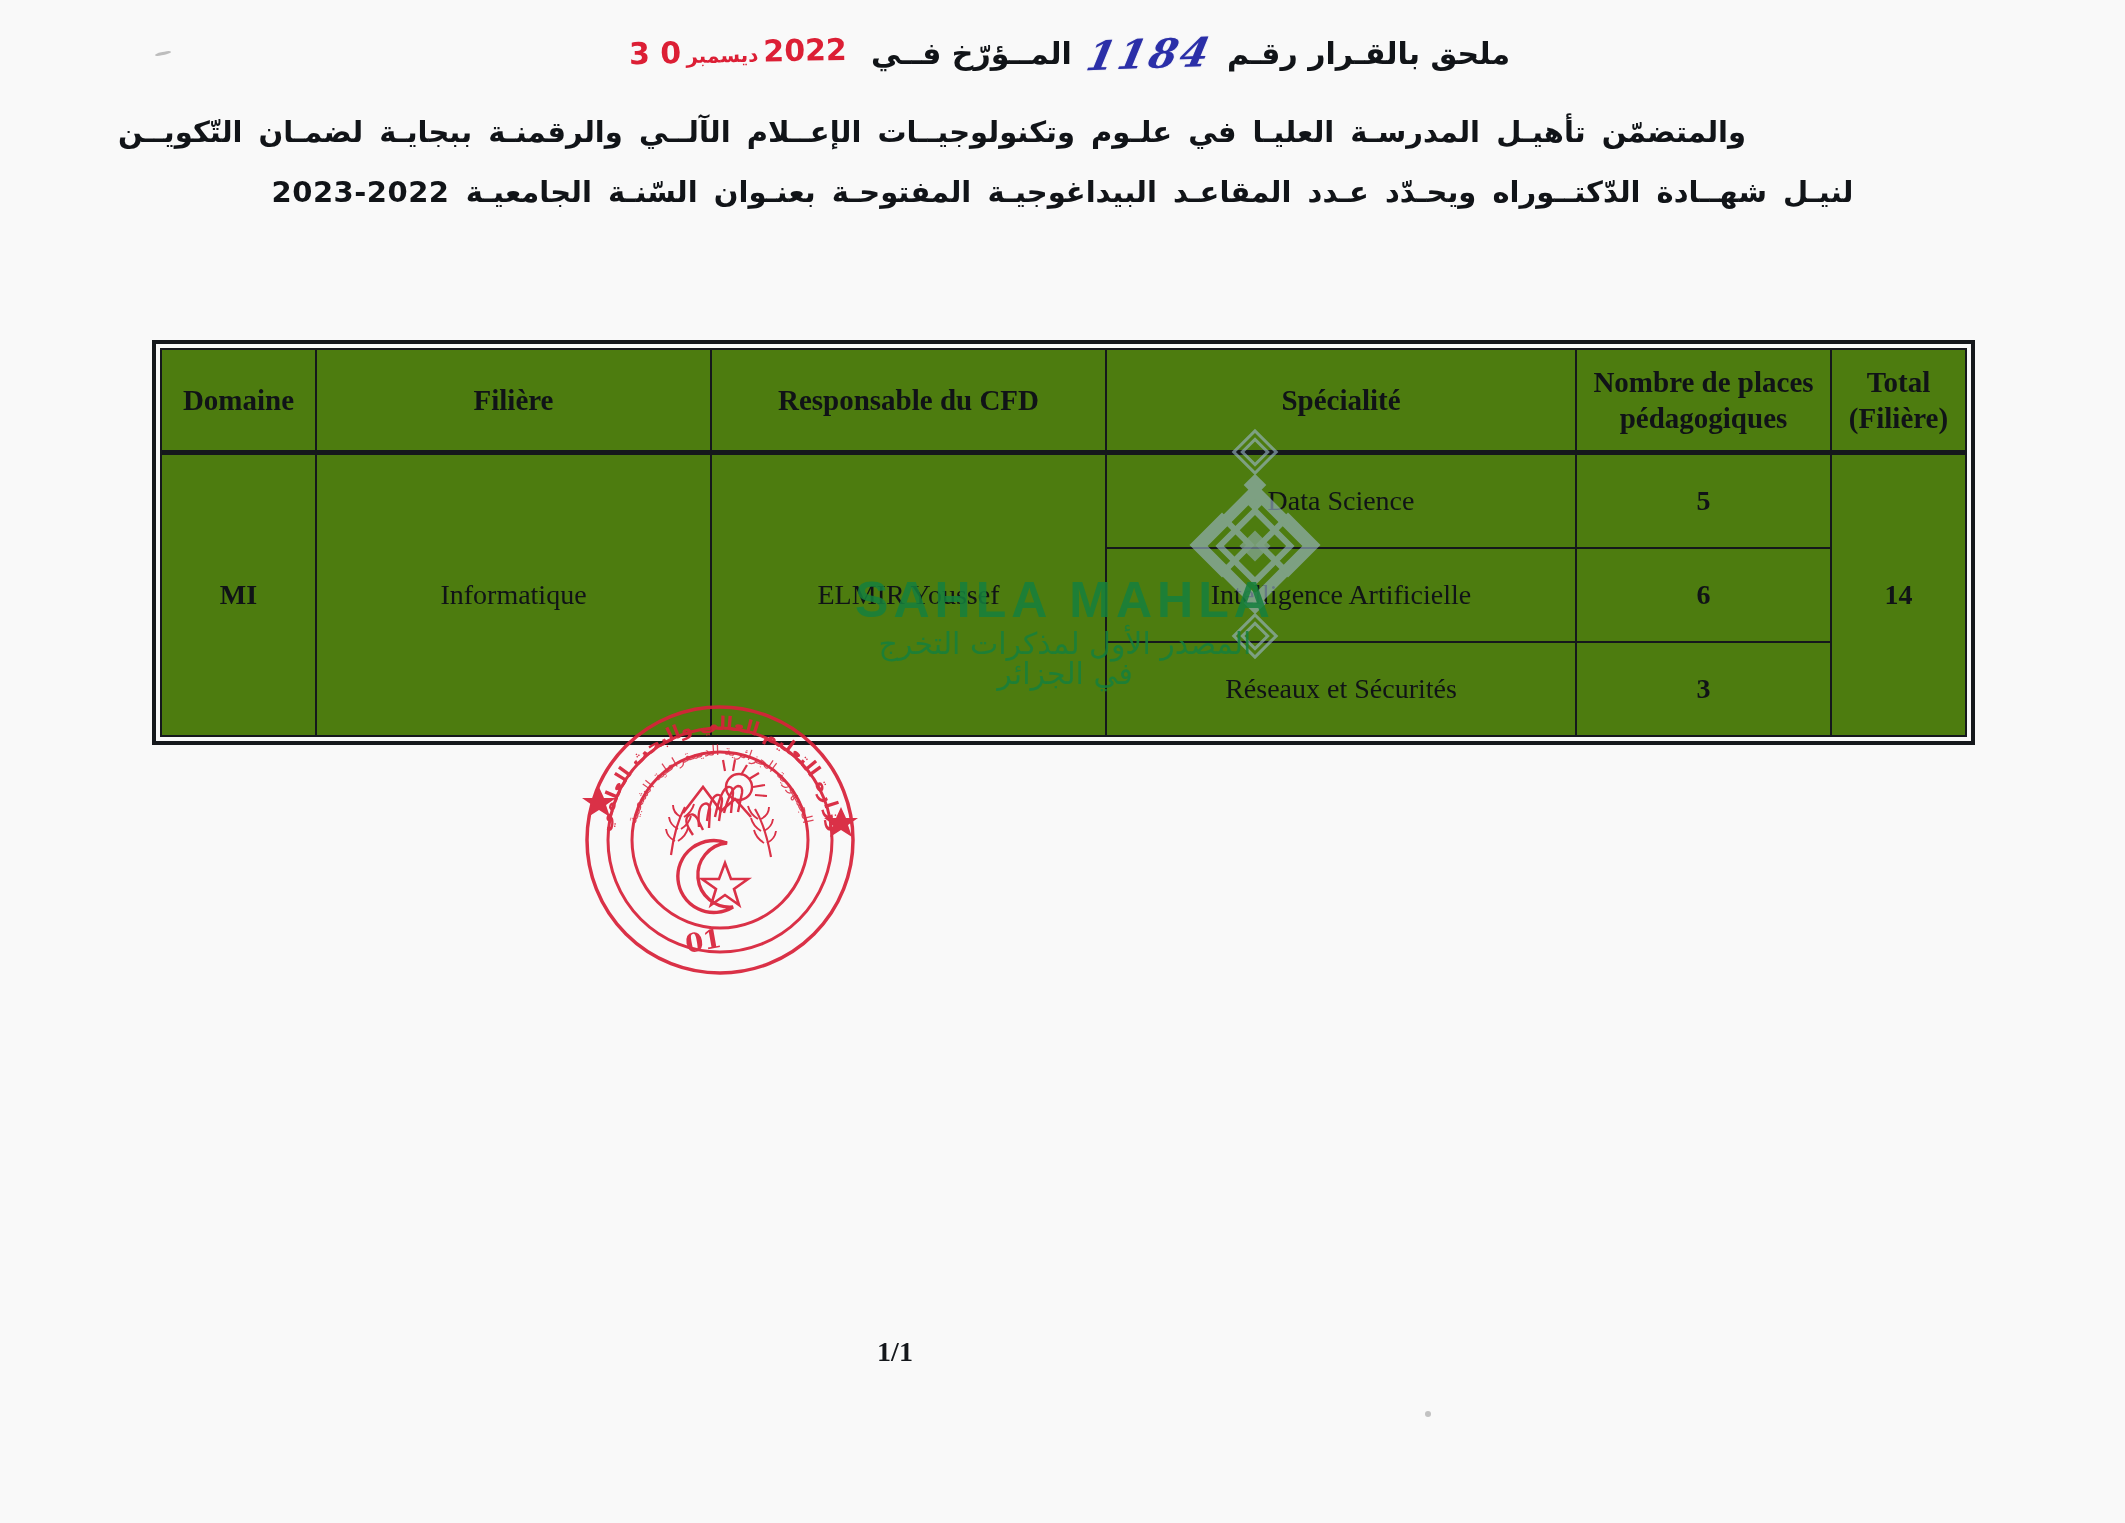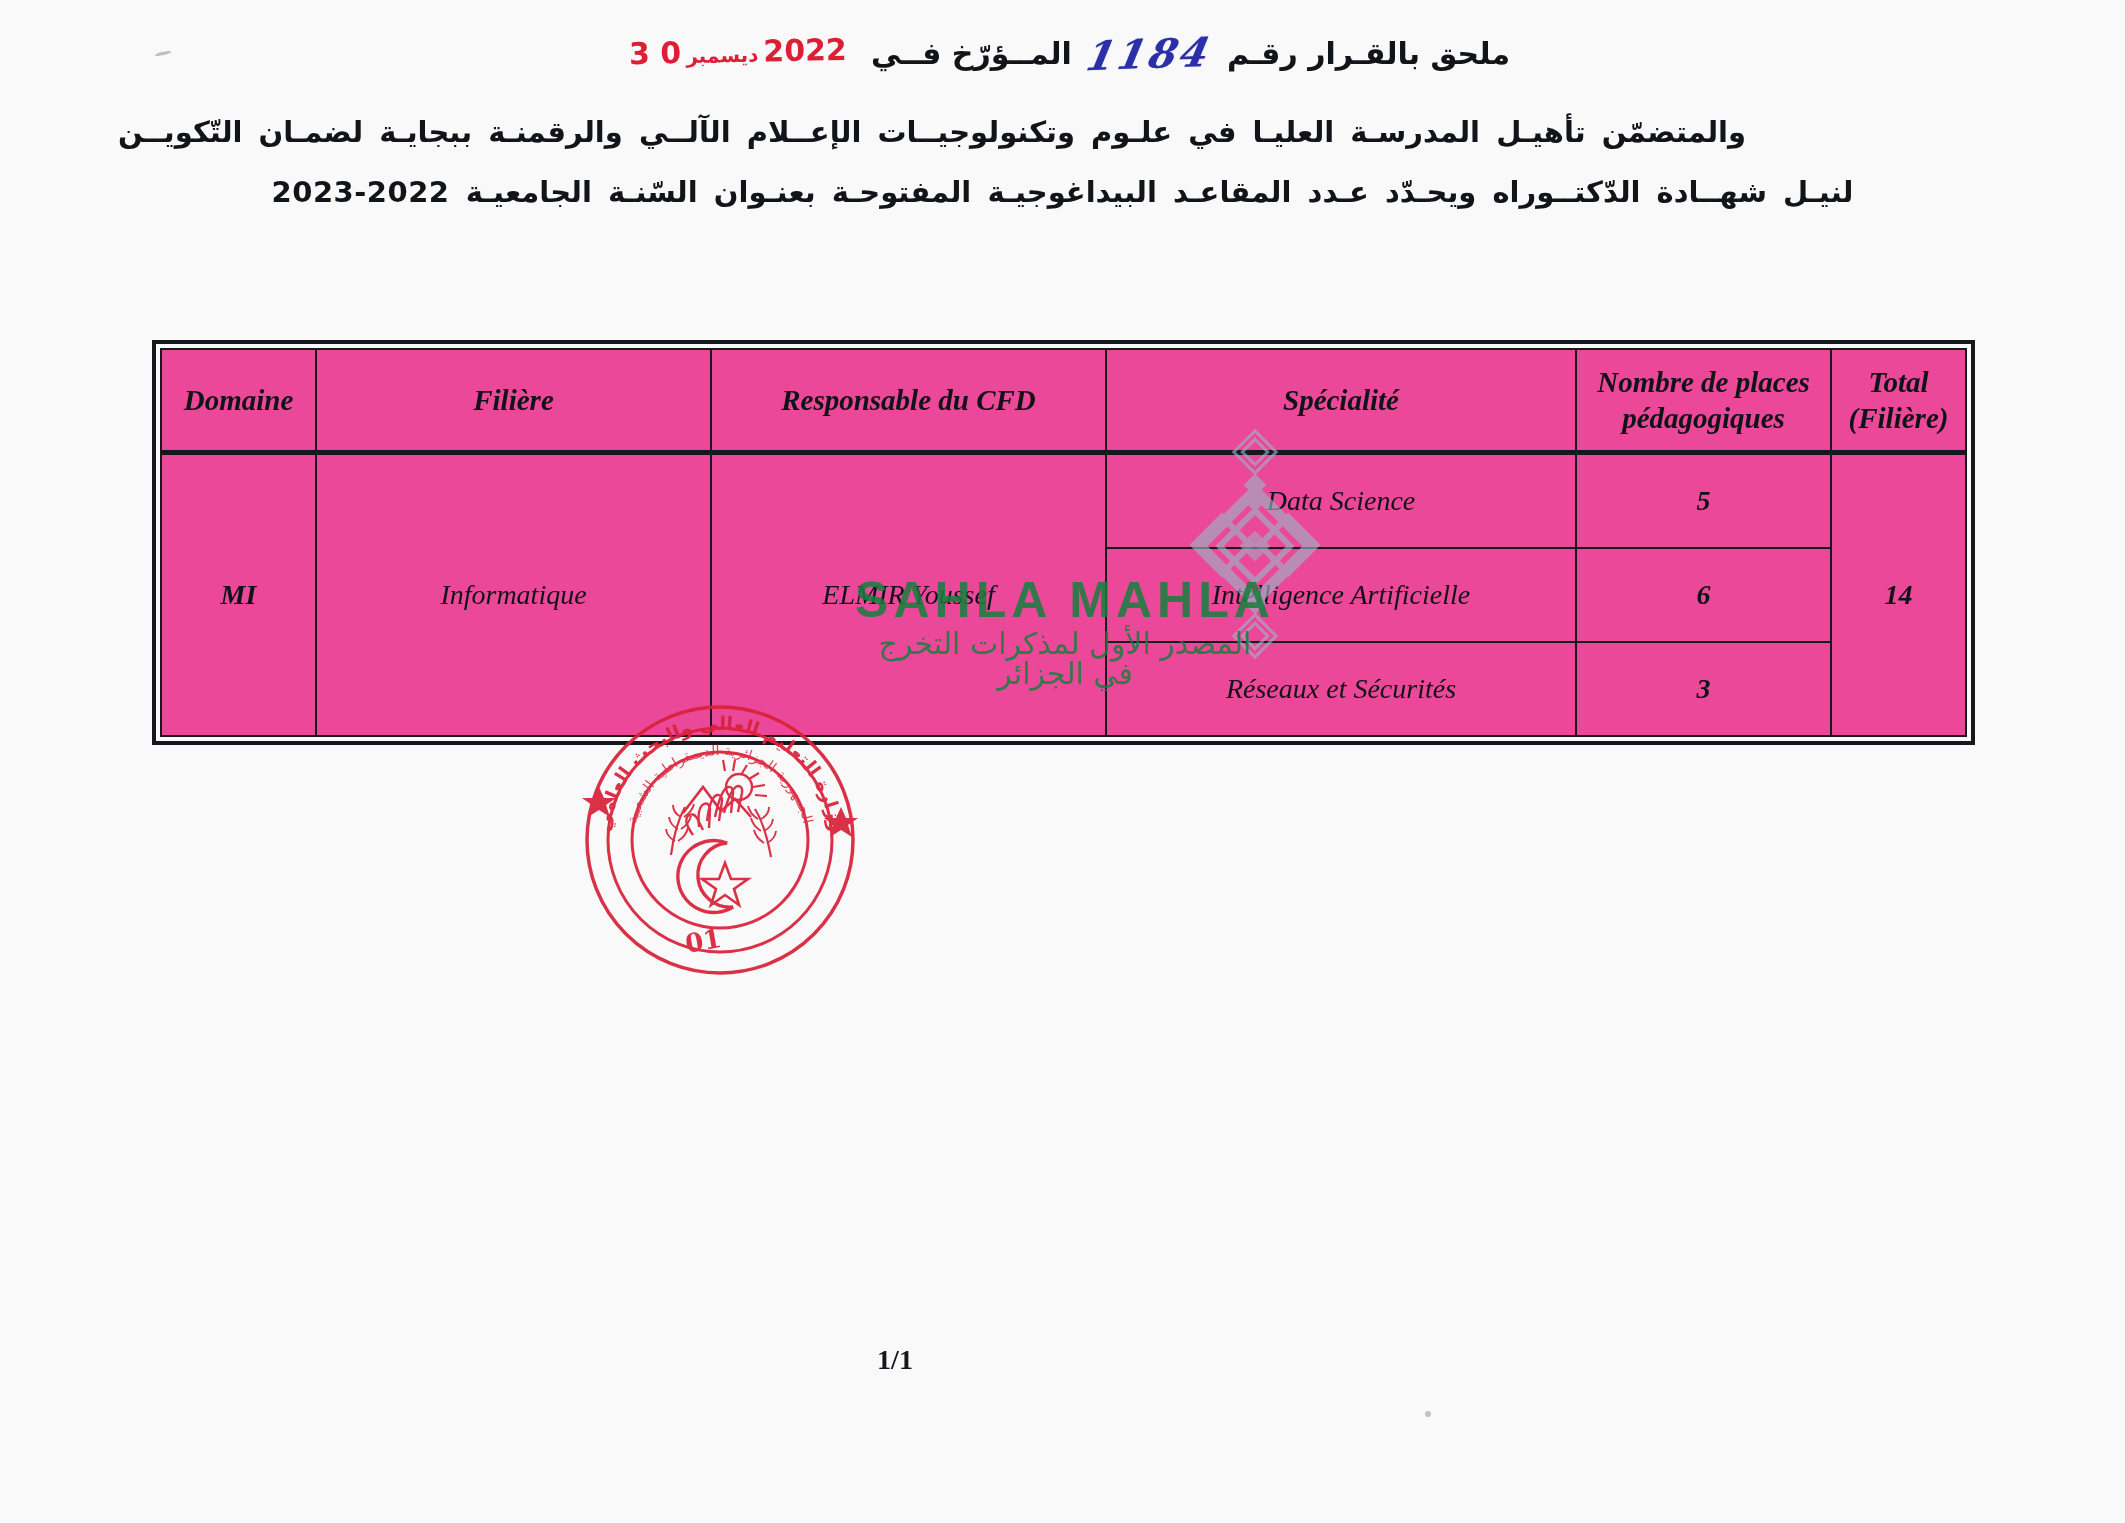--- a/index.html
+++ b/index.html
@@ -110,24 +110,23 @@
   .table-wrap {
     position: absolute;
     left: 160px;
     top: 348px;
     width: 1805px;
   }
   table.main {
     width: 100%;
     border-collapse: collapse;
     table-layout: fixed;
-    background: #ec4899;
+    background: #4d7c0f;
     outline: 4px solid #15181c;
     outline-offset: 4px;
-    font-style: italic;
   }
   table.main th,
   table.main td {
     border: 2px solid #15181c;
     text-align: center;
     vertical-align: middle;
     color: #101317;
     font-family: "Liberation Serif", serif;
   }
   table.main thead th {
@@ -215,21 +214,20 @@
   .page-number {
     position: absolute;
     left: 0;
     top: 1336px;
     width: 1790px;
     text-align: center;
     font-family: "Liberation Serif", serif;
     font-weight: bold;
     font-size: 28px;
     color: #14171b;
-    margin-top: 8px;
   }
 </style>
 </head>
 <body>
 
 <div class="page">
 
   <div class="artifact tl"></div>
   <div class="artifact bot"></div>
 

